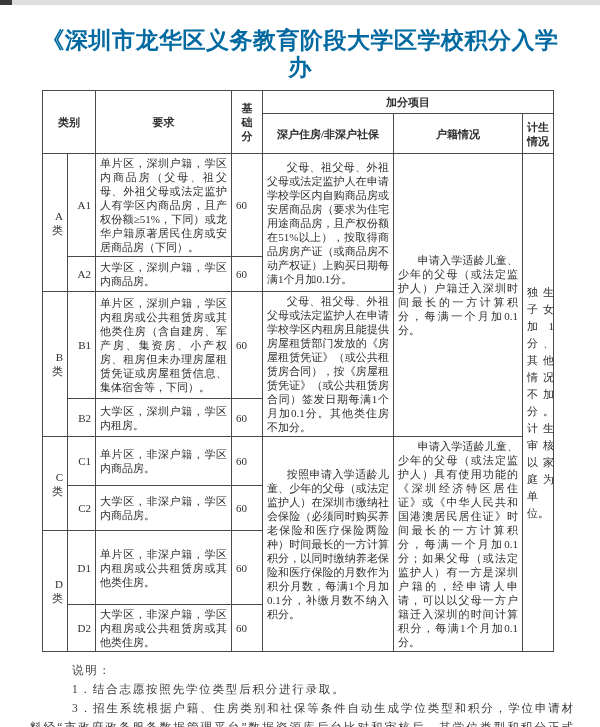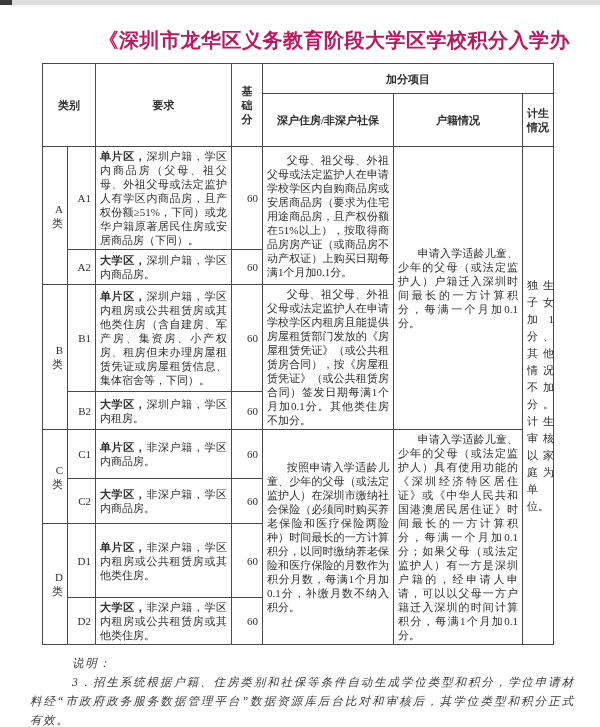--- a/index.html
+++ b/index.html
@@ -14,48 +14,48 @@
   .scan-bar {
     position: absolute; top: 0; left: 0;
     width: 100%; height: 5px; background: #dedede;
   }
   .scan-bar .mark {
     position: absolute; top: 0; left: 0;
     width: 12px; height: 5px; background: #3a3a3a;
   }
   .doc-title {
     margin: 27px 30px 9px 30px;
-    text-align: right;
-    font-size: 20px;
+    text-align: center;
+    font-size: 23px;
     font-weight: bold;
     line-height: 27px;
     letter-spacing: 0.5px;
-    color: #be185d;
+    color: #0369a1;
   }
   table.main {
     border-collapse: collapse;
     table-layout: fixed;
     margin-left: 42px;
     width: 511px;
     font-size: 11px;
   }
   table.main td {
     border: 1px solid #4a4a4a;
     padding: 2px 4px;
     vertical-align: middle;
     line-height: 14px;
   }
   td.hd { font-weight: bold; text-align: center; line-height: 13px; }
   tr.h1 td { height: 18px; }
   tr.h2 td { height: 31px; }
-  .vtext { width: 13px; margin: 18px auto; line-height: 14px; }
+  .vtext { width: 13px; margin: 8px auto; line-height: 14px; }
   td.grp, td.code { text-align: right; padding: 2px 1px; }
   td.req { text-align: justify; line-height: 14px; }
-  td.req .lead { font-weight: bold; }
-  td.base { text-align: right; }
+  td.req .lead { font-weight: normal; }
+  td.base { text-align: left; }
   td.bonus {
     text-align: justify;
     text-indent: 1.8em;
     line-height: 13.5px;
     padding: 2px 5px;
     font-family: Liberation Serif, serif;
   }
   td.fp { padding: 2px 1px; }
   .fp-text {
     width: 27px; margin: 12px auto;
@@ -63,21 +63,21 @@
     line-height: 17px;
   }
   .notes {
     margin: 9px 25px 0 30px;
     font-size: 11.5px;
     line-height: 19px;
     letter-spacing: 1.8px;
     text-align: justify;
     color: #3a3a3a;
   }
-  .notes p { text-indent: 42px; font-style: italic; }
+  .notes p { text-indent: 42px; }
 </style>
 </head>
 <body>
 
 <div class="scan-bar">
     <div class="mark"></div>
   </div>
 
 <div class="doc-title">
   <div>《深圳市龙华区义务教育阶段大学区学校积分入学办</div>
@@ -160,15 +160,16 @@
     <tr style="height:41px">
       <td class="code">D2</td>
       <td class="req"><span class="lead">大学区，</span><span>非深户籍，学区内租房或公共租赁房或其他类住房。</span></td>
       <td class="base">60</td>
     </tr>
   </tbody>
 </table>
 
 <div class="notes">
   <p>说明：</p>
+  <p>1．结合志愿按照先学位类型后积分进行录取。</p>
   <p>3．招生系统根据户籍、住房类别和社保等条件自动生成学位类型和积分，学位申请材料经“市政府政务服务数据管理平台”数据资源库后台比对和审核后，其学位类型和积分正式有效。</p>
 
 </div>
 
 </body></html>

